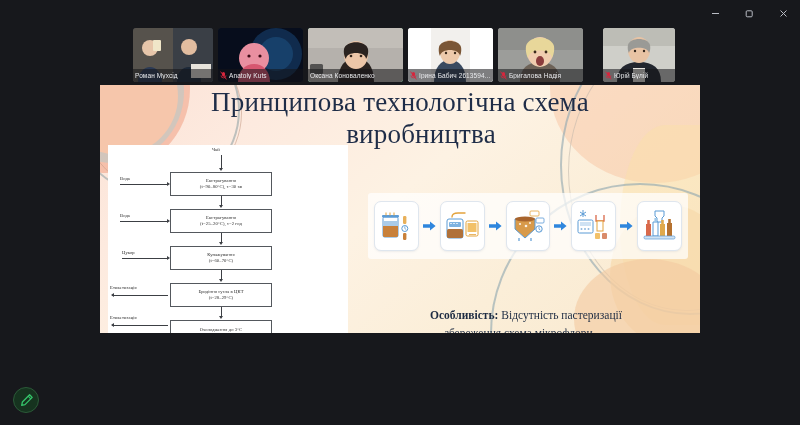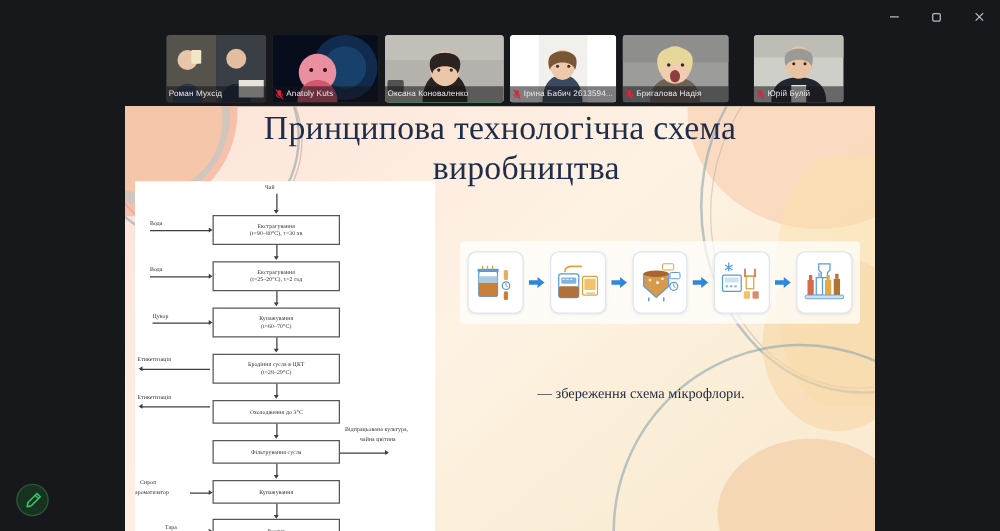--- a/index.html
+++ b/index.html
@@ -37,21 +37,21 @@
     display: flex; align-items: center; gap: 2px; padding: 0 2px;
   }
   .tile .micicon { flex: 0 0 auto; width: 7px; height: 9px; }
   .tile .nm {
     font-size: 6.5px; color: #e8e9ec; white-space: nowrap; overflow: hidden;
     text-overflow: clip; letter-spacing: .1px;
   }
 
   
   .slide {
-    position: absolute; left: 100px; top: 85px; width: 600px; height: 340px;
+    position: absolute; left: 100px; top: 85px; width: 600px; height: 248px;
     overflow: hidden;
     background: linear-gradient(140deg,#fbe2d6 0%,#fdeadf 22%,#fdf2e3 48%,#fbeed8 72%,#f9e9cf 100%);
   }
   
   .deco { position: absolute; pointer-events: none; }
   .d-circ1 { left: -78px; top: -80px; width: 168px; height: 168px; border-radius: 50%;
              background: #f4b9a2; opacity: .85; }
   .d-circ2 { left: -58px; top: -64px; width: 142px; height: 142px; border-radius: 50%;
              background: #c9c7c0; opacity: .8; }
   .d-circ3 { left: -40px; top: -48px; width: 118px; height: 118px; border-radius: 50%;
@@ -474,20 +474,21 @@
           <path d="M19 17h5v12h-5z" fill="#e0a94b"></path>
             <path d="M20.2 13h2.6v4h-2.6z" fill="#e0a94b"></path>
           <path d="M26 16h5v13h-5z" fill="#b5712f"></path>
             <path d="M27.2 12h2.6v4h-2.6z" fill="#b5712f"></path>
           <rect x="3" y="29" width="31" height="3" rx="1.4" fill="#cfe2f3" stroke="#5b9bd5" stroke-width=".7"></rect>
         </svg>
       </div>
     </div>
 
     <div class="feature">
+      <span><b>Особливість:</b><span> Відсутність пастеризації</span></span>
       <div>— збереження схема мікрофлори.</div>
     </div>
   </div>
 
   <div class="pentool">
     <svg width="15" height="15" viewBox="0 0 15 15">
       <path d="M10.6 1.8l2.6 2.6-7.2 7.2-3.3.7.7-3.3z" fill="none" stroke="#35c46a" stroke-width="1.3" stroke-linejoin="round"></path>
       <path d="M9.2 3.2l2.6 2.6" stroke="#35c46a" stroke-width="1.1"></path>
     </svg>
   </div>

